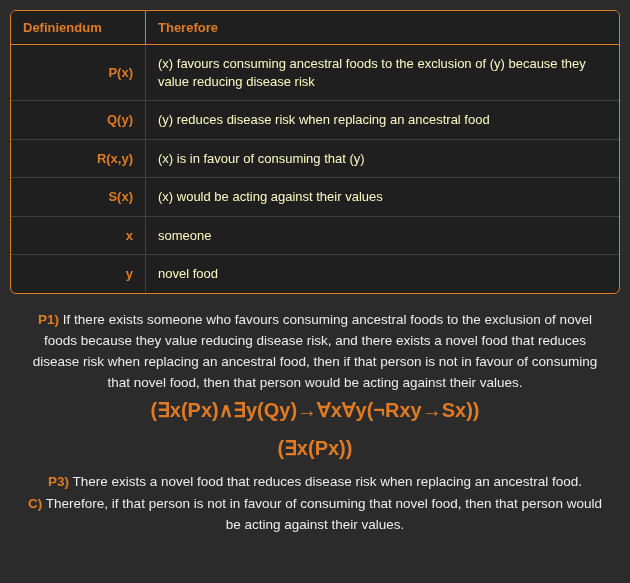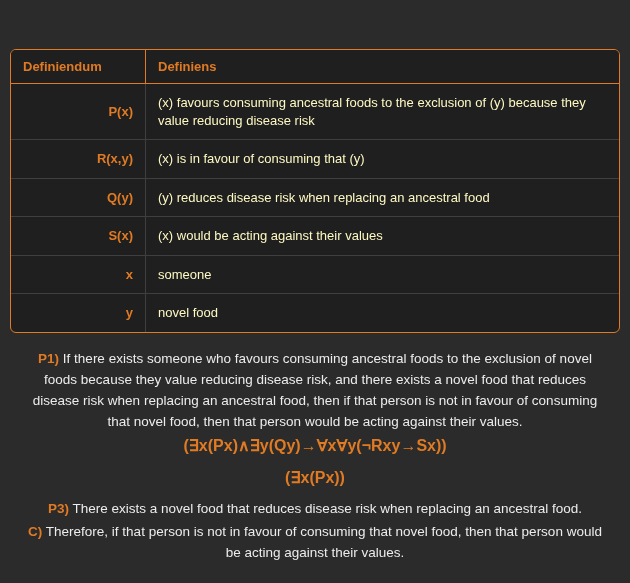--- a/index.html
+++ b/index.html
@@ -21,21 +21,20 @@
     padding: 10px 10px 0 10px;
     background: #2b2b2b;
   }
 
   
   .tbl-wrap {
     border: 1px solid #e07b24;
     border-radius: 6px;
     overflow: hidden;
     background: #1f1f1f;
-    margin-top: 39px;
   }
   table.defs {
     border-collapse: collapse;
     width: 100%;
     table-layout: fixed;
   }
   table.defs th {
     background: #1f1f1f;
     color: #e07b24;
     font-size: 13px;
@@ -75,50 +74,50 @@
     color: #ececec;
     margin: 0 0 2px 0;
   }
   .stmt .lbl {
     color: #e07b24;
     font-weight: bold;
   }
   .formula {
     color: #e07b24;
     font-weight: bold;
-    font-size: 16px;
+    font-size: 20px;
     margin: 1px 0 10px 0;
     line-height: 1.4;
   }
 </style>
 </head>
 <body>
 
 <div class="page">
 
   <div class="tbl-wrap">
     <table class="defs">
       <thead>
         <tr>
           <th class="c-term">Definiendum</th>
-          <th>Definiens</th>
+          <th>Therefore</th>
         </tr>
       </thead>
       <tbody>
         <tr>
           <td class="term">P(x)</td>
           <td>(x) favours consuming ancestral foods to the exclusion of (y) because they value reducing disease risk</td>
         </tr>
         <tr>
+          <td class="term">Q(y)</td>
+          <td>(y) reduces disease risk when replacing an ancestral food</td>
+        </tr>
+        <tr>
           <td class="term">R(x,y)</td>
           <td>(x) is in favour of consuming that (y)</td>
-        </tr>
-        <tr>
-          <td class="term">Q(y)</td>
-          <td>(y) reduces disease risk when replacing an ancestral food</td>
         </tr>
         <tr>
           <td class="term">S(x)</td>
           <td>(x) would be acting against their values</td>
         </tr>
         <tr>
           <td class="term">x</td>
           <td>someone</td>
         </tr>
         <tr>

